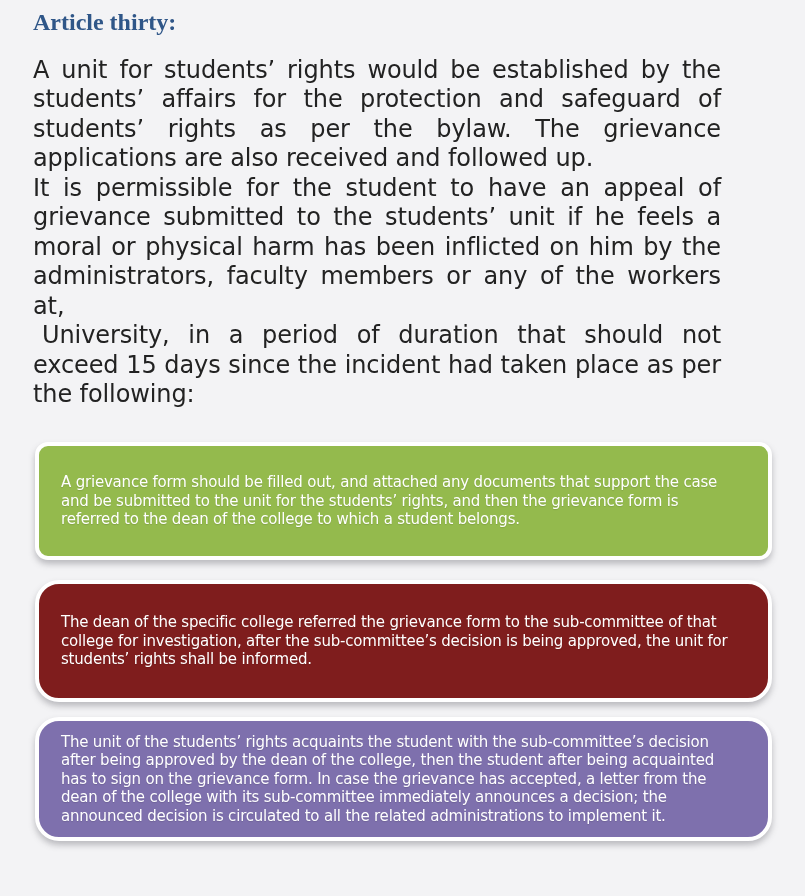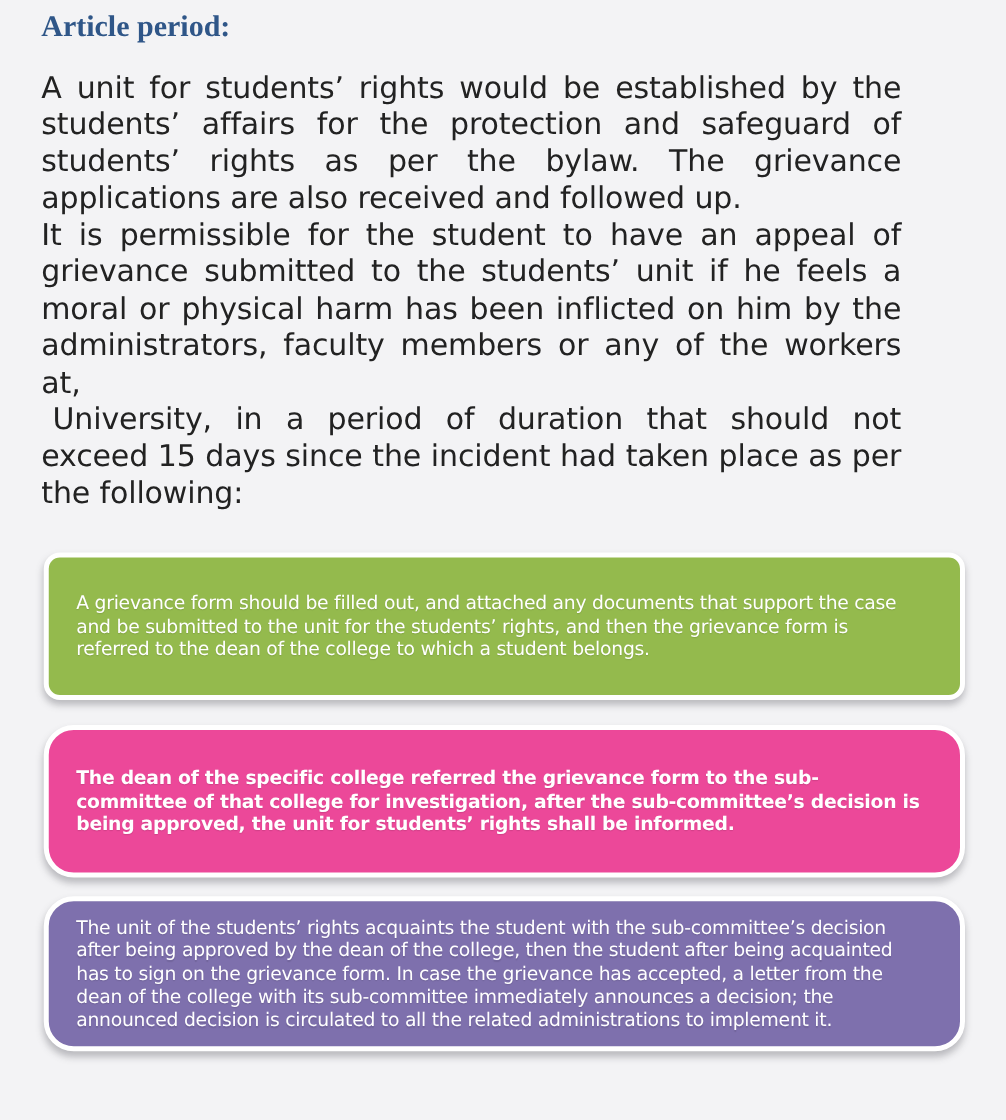--- a/index.html
+++ b/index.html
@@ -66,34 +66,34 @@
     line-height: 18.5px;
     letter-spacing: -0.2px;
     text-shadow: 0 1px 1px rgba(0,0,0,0.12);
   }
 </style>
 </head>
 <body>
 
 <div class="page">
 
-  <h2 class="article-heading">Article period:</h2>
+  <h2 class="article-heading">Article thirty:</h2>
 
   <p class="article-body">A unit for students’ rights would be established by the students’ affairs for the protection and safeguard of students’ rights as per the bylaw. The grievance applications are also received and followed up.</p>
 
 
   <p class="article-body"><span>It is permissible for the student to have an appeal of grievance submitted to the students’ unit if he feels a moral or physical harm has been inflicted on him by the administrators, faculty members or any of the workers at,</span><br><span class="indent-line">University, in a period of duration that should not exceed 15 days since the incident had taken place as per the following:</span></p>
 
   <div class="steps">
 
     <div class="step-card step-0" style="background-color: rgb(148, 186, 77); border-radius: 13px;">
       <div class="step-text">A grievance form should be filled out, and attached any documents that support the case and be submitted to the unit for the students’ rights, and then the grievance form is referred to the dean of the college to which a student belongs.</div>
     </div>
 
-    <div class="step-card step-1" style="background-color: #ec4899; font-weight: bold;">
+    <div class="step-card step-1" style="background-color: #7f1d1d;">
       <div class="step-text">The dean of the specific college referred the grievance form to the sub-committee of that college for investigation, after the sub-committee’s decision is being approved, the unit for students’ rights shall be informed.</div>
     </div>
 
     <div class="step-card step-2" style="background-color: rgb(126, 112, 173);">
       <div class="step-text">The unit of the students’ rights acquaints the student with the sub-committee’s decision after being approved by the dean of the college, then the student after being acquainted has to sign on the grievance form. In case the grievance has accepted, a letter from the dean of the college with its sub-committee immediately announces a decision; the announced decision is circulated to all the related administrations to implement it.</div>
     </div>
 
   </div>
 
 </div>

